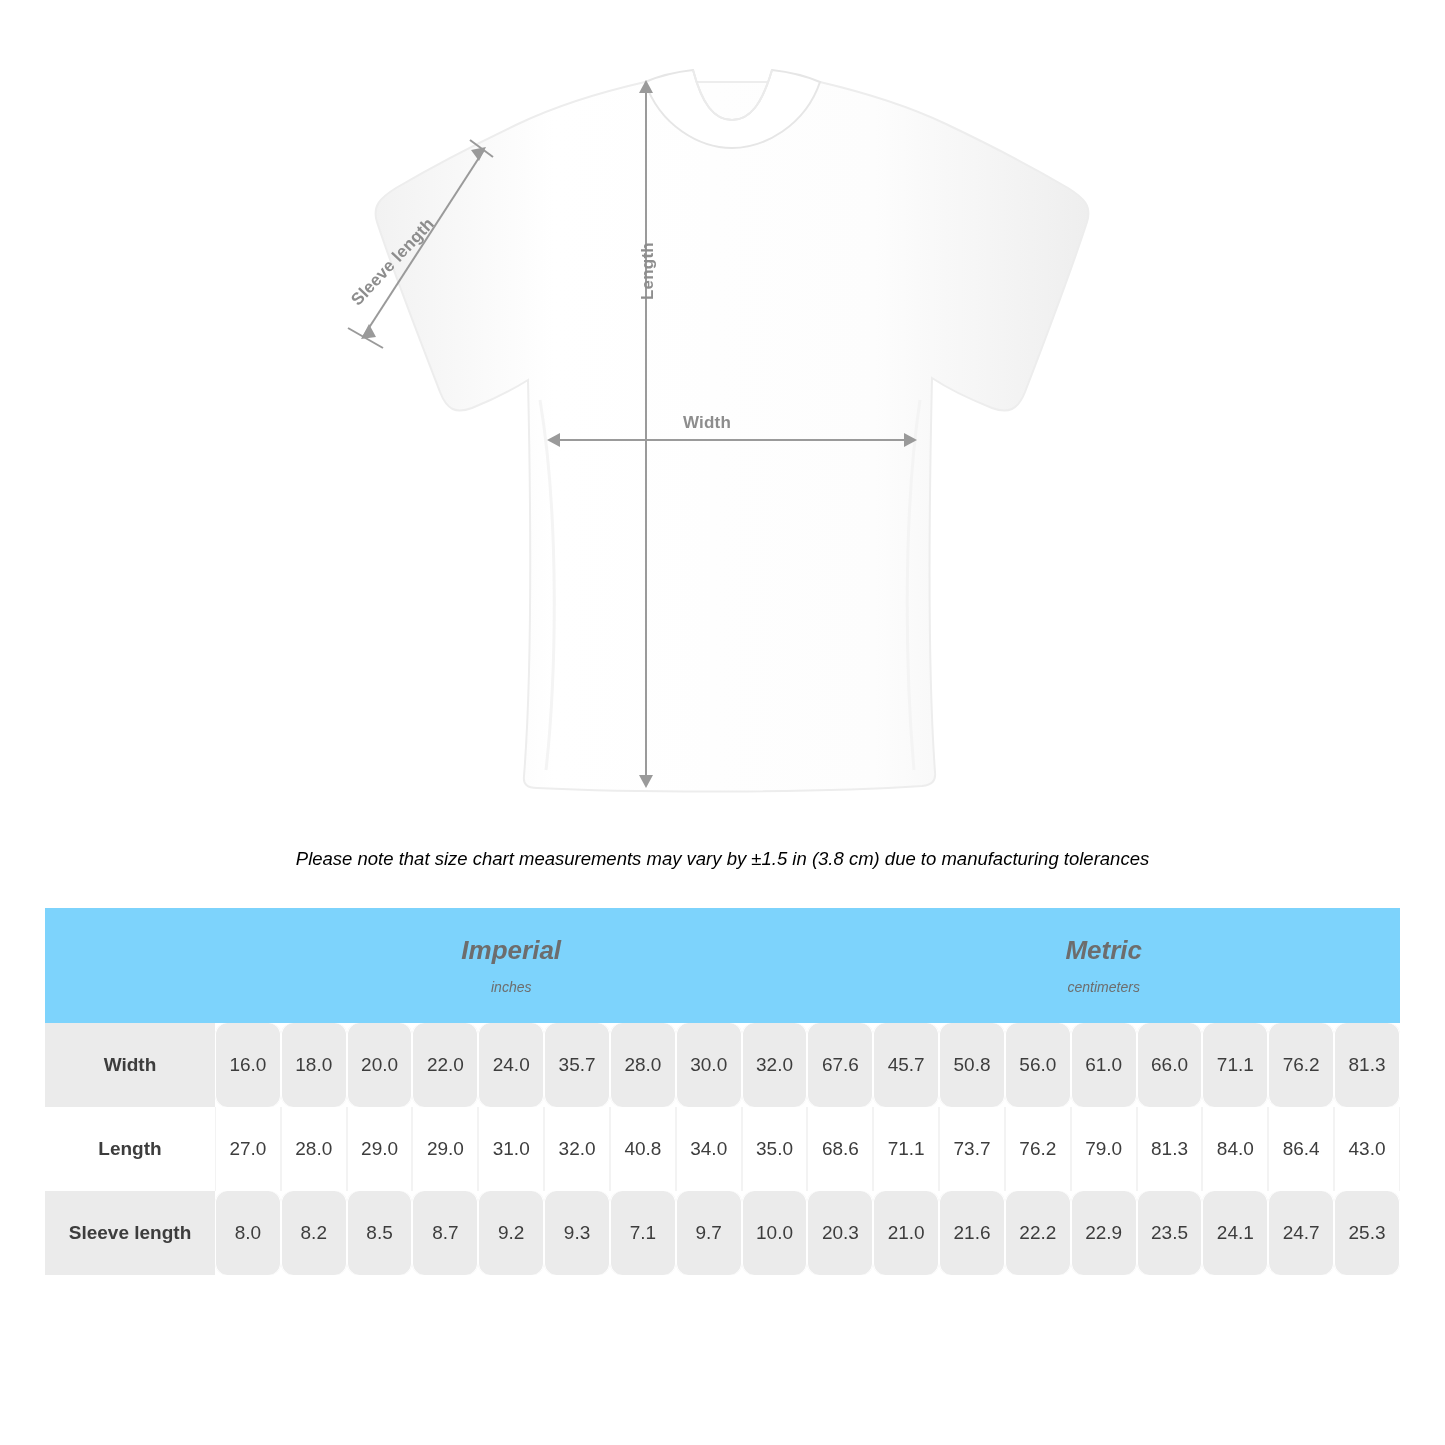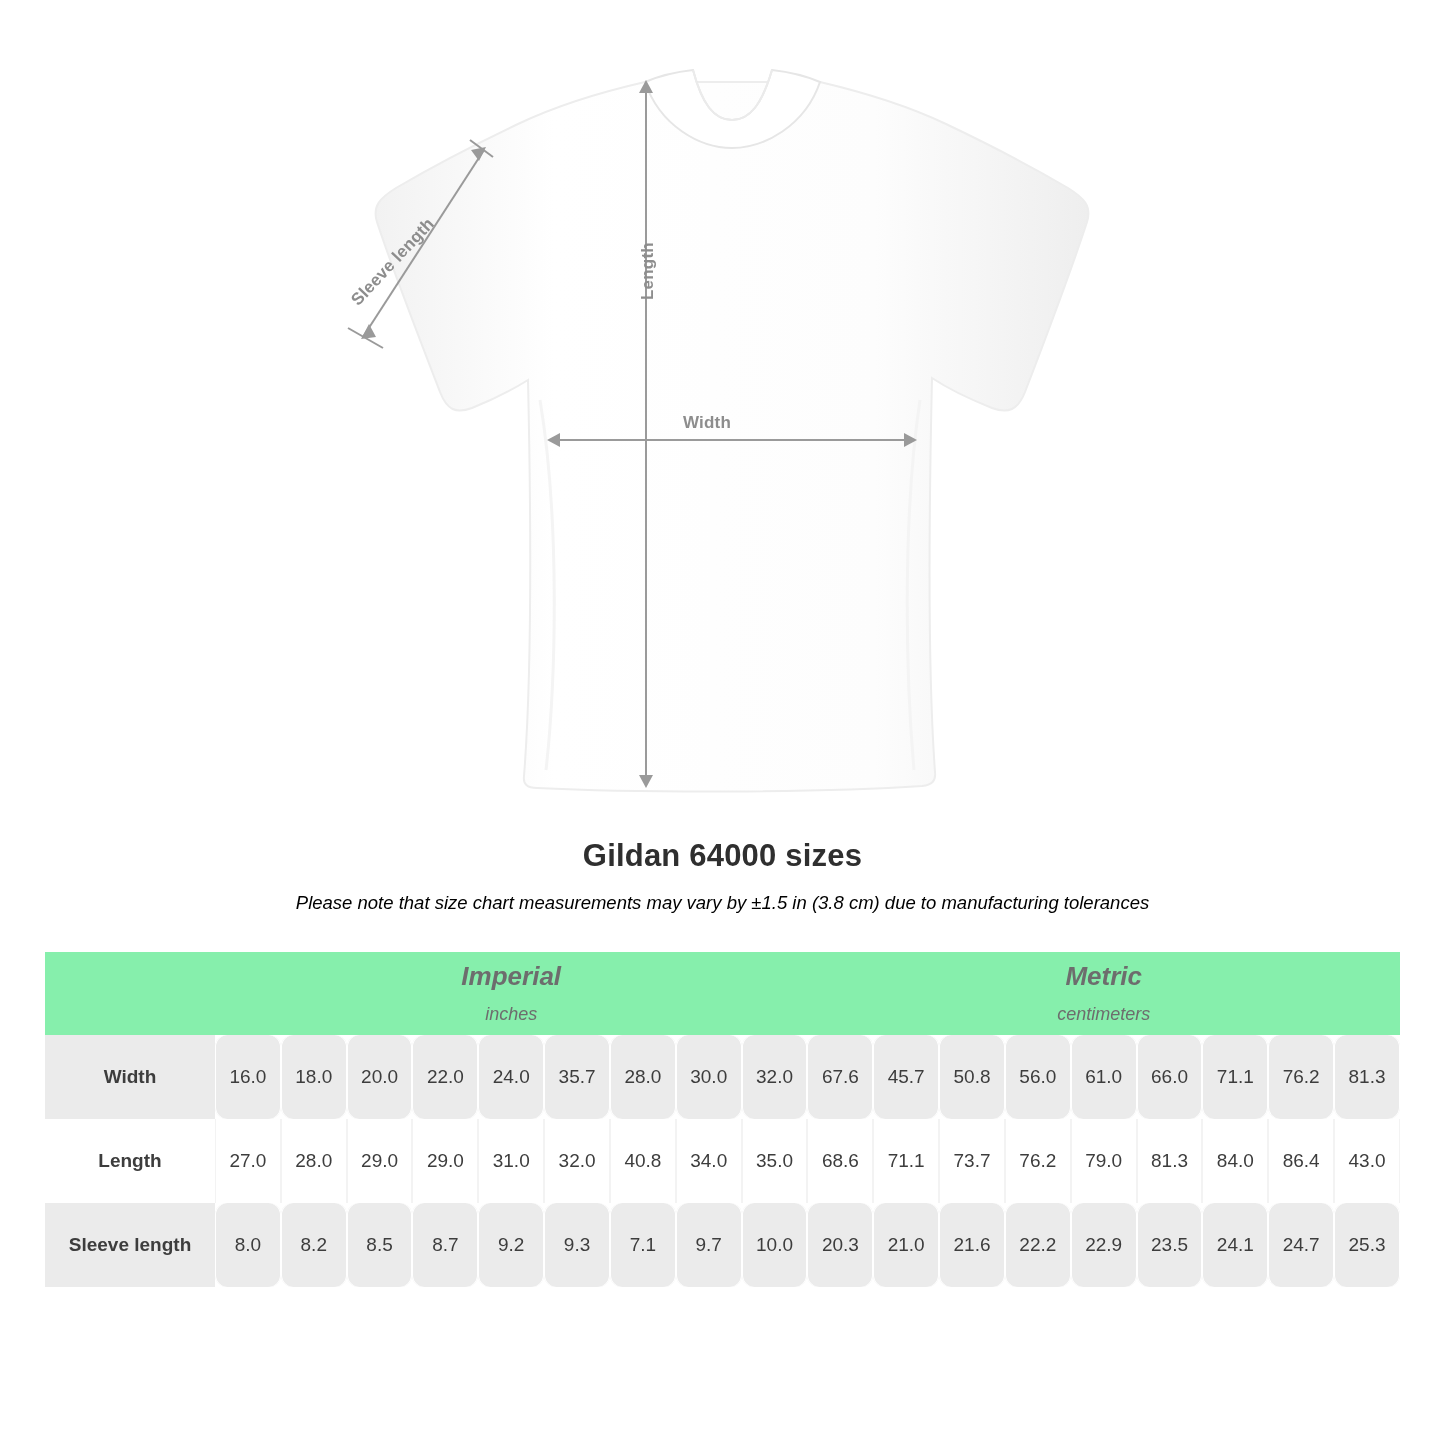--- a/index.html
+++ b/index.html
@@ -89,33 +89,33 @@
   table.size-table th,
   table.size-table td {
     text-align: center;
     vertical-align: middle;
     font-size: 19px;
     color: #3d3d3d;
   }
 
   
   .unit-row td {
-    background: #86efac;
-    height: 83px;
+    background: #7dd3fc;
+    height: 115px;
     padding: 0;
   }
   .unit-name {
     font-size: 26px;
     font-style: italic;
     font-weight: bold;
     color: #6d6d6d;
     line-height: 1.1;
   }
   .unit-sub {
-    font-size: 18px;
+    font-size: 14px;
     font-style: italic;
     color: #6d6d6d;
     margin-top: 14px;
   }
 
   
   .head-row td,
   .head-row th {
     background: #ffffff;
     height: 82px;
@@ -206,21 +206,20 @@
         <line x1="470" y1="140" x2="493" y2="157"></line>
       </g>
     </svg>
 
     <div class="dim-label width-label">Width</div>
     <div class="dim-label length-label">Length</div>
     <div class="dim-label sleeve-label">Sleeve length</div>
   </div>
 
   <div class="title-block">
-    <h1 class="chart-title">Gildan 64000 sizes</h1>
     <div class="chart-note">Please note that size chart measurements may vary by ±1.5 in (3.8 cm) due to manufacturing tolerances</div>
   </div>
 
   <div class="table-wrap">
     <table class="size-table">
       <tbody id="table-body">
           <tr class="unit-row">
             <td class="first-col"></td>
             <td colspan="9">
               <div class="unit-name">Imperial</div>

